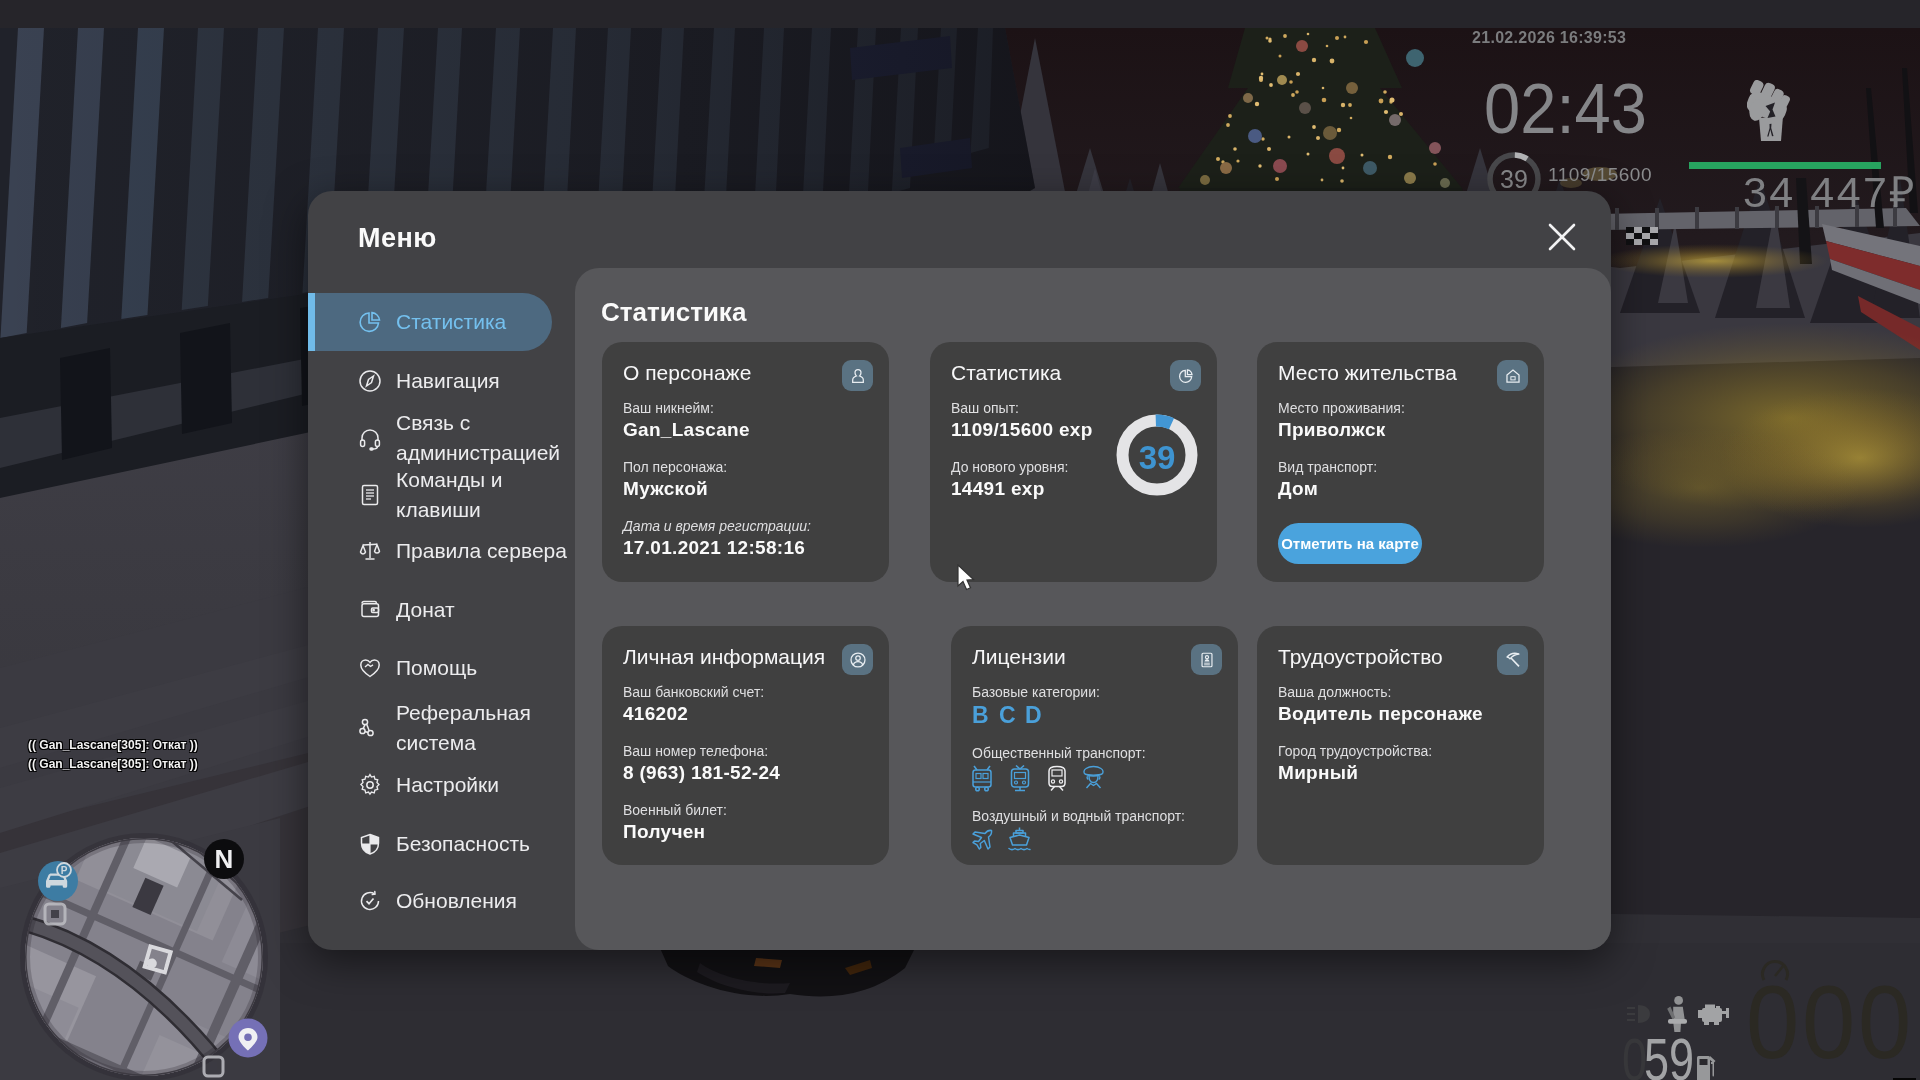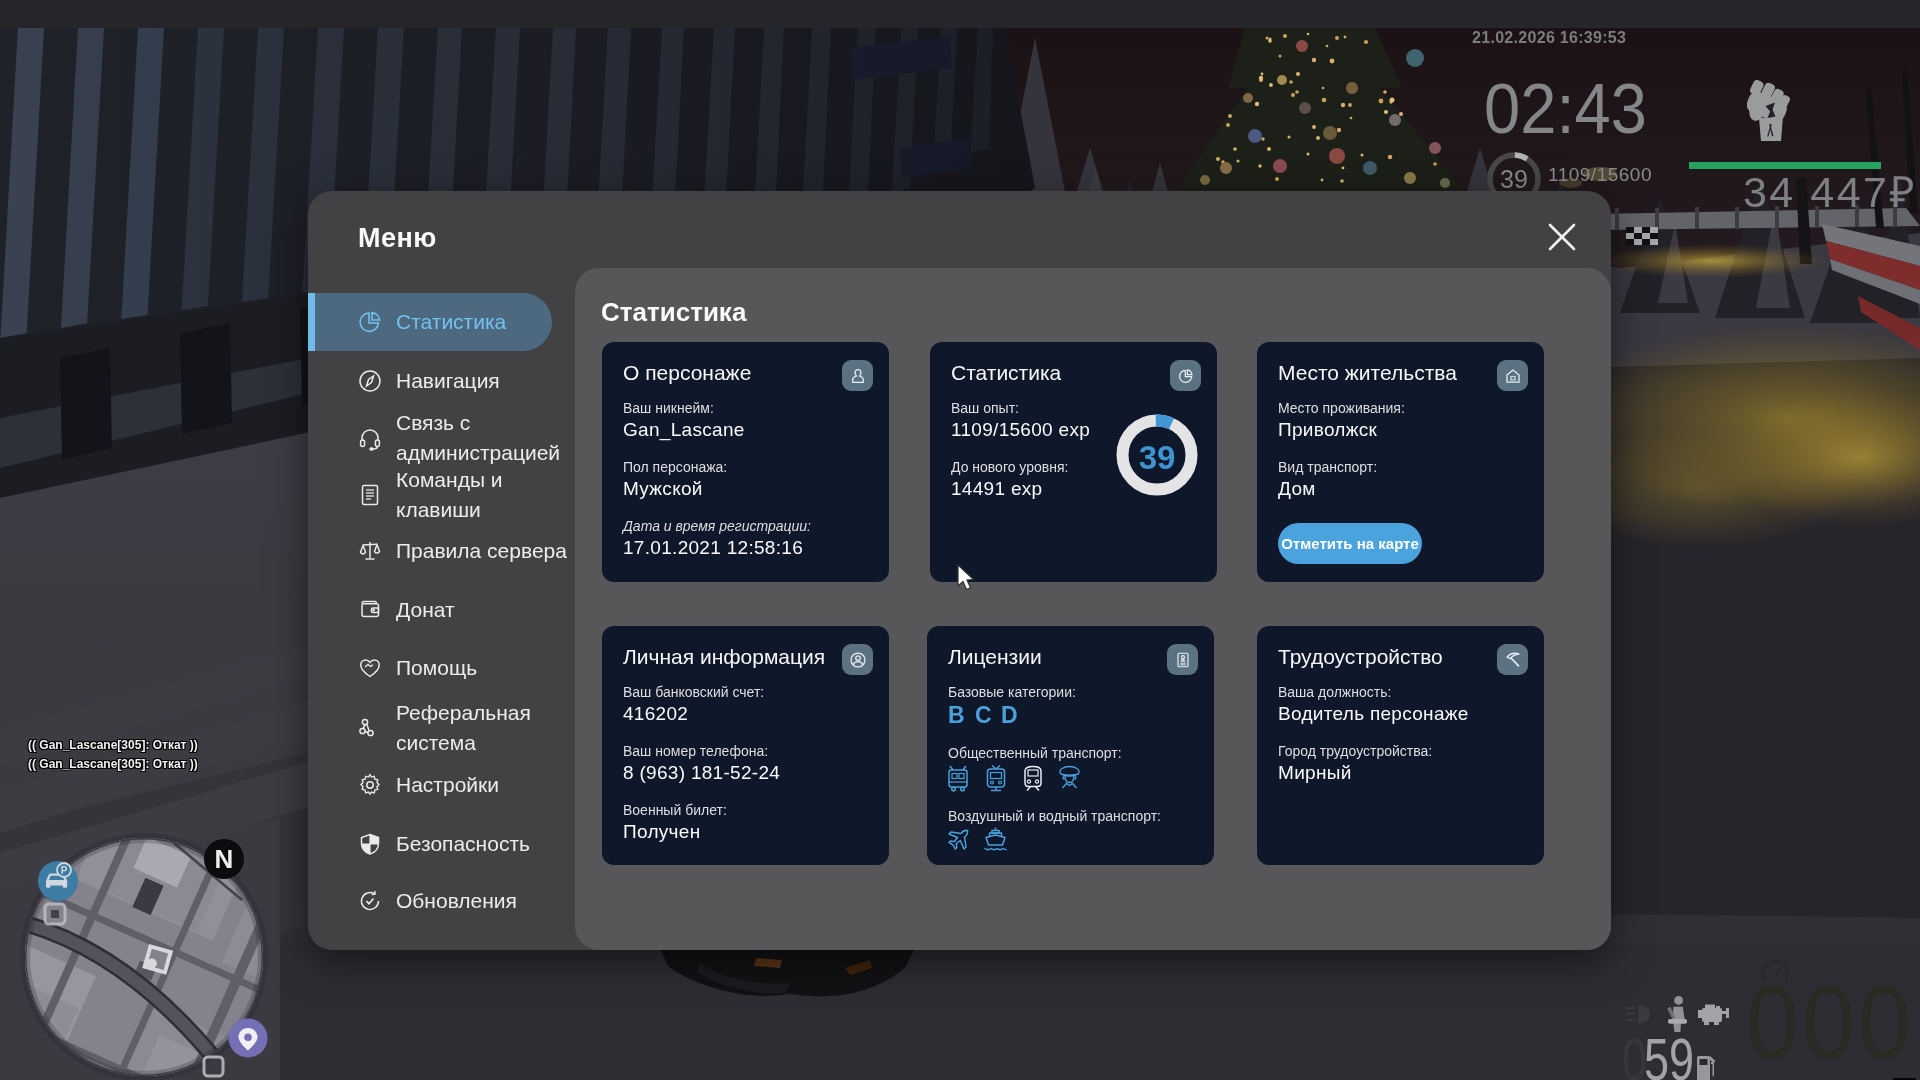--- a/index.html
+++ b/index.html
@@ -14,26 +14,26 @@
   #panel h1{position:absolute;left:50px;top:32px;margin:0;font-size:27px;font-weight:bold;color:#fafafa;letter-spacing:.5px;}
   #closeX{position:absolute;left:1240px;top:32px;width:28px;height:28px;}
   #inner{position:absolute;left:267px;top:77px;width:1036px;height:682px;border-radius:24px;background:#57575a;}
   #inner h2{position:absolute;left:26px;top:29px;margin:0;font-size:26px;font-weight:bold;color:#fafafa;}
   
   .sbitem{position:absolute;left:88px;color:#ececee;font-size:21px;line-height:30px;}
   .sbicon{position:absolute;left:50px;width:24px;height:24px;}
   #activebar{position:absolute;left:0;top:102px;width:7px;height:58px;background:#70bbe9;}
   #activepill{position:absolute;left:7px;top:102px;width:237px;height:58px;border-radius:0 29px 29px 0;background:#4d6980;}
   
-  .card{position:absolute;width:287px;height:240px;border-radius:12px;background:#0f172a;}
+  .card{position:absolute;width:287px;height:240px;border-radius:20px;background:#404040;}
   .ctitle{position:absolute;left:21px;top:19px;font-size:21px;color:#f7f7f8;}
   .badge{position:absolute;right:16px;top:18px;width:31px;height:31px;border-radius:9px;background:#5a7282;}
   .badge svg{position:absolute;left:50%;top:50%;transform:translate(-50%,-50%);}
   .lab{position:absolute;left:21px;font-size:14px;color:#dfdfe1;}
-  .val{position:absolute;left:21px;font-size:19px;font-weight:normal;color:#fafafa;letter-spacing:.3px;}
+  .val{position:absolute;left:21px;font-size:19px;font-weight:bold;color:#fafafa;letter-spacing:.3px;}
 </style>
 </head>
 <body>
 <div id="stage">
   <div id="scene">
   <svg width="1920" height="1080" viewBox="0 0 1920 1080" style="position:absolute;left:0;top:0">
     <defs>
       <linearGradient id="sky" x1="0" y1="0" x2="0" y2="1">
         <stop offset="0" stop-color="#1c1215"></stop>
             <stop offset="0.55" stop-color="#221a1e"></stop>
@@ -597,21 +597,21 @@
         </svg>
             </div>
         <div class="lab" style="top:58px;">Ваш банковский счет:</div>
         <div class="val" style="top:77px;">416202</div>
         <div class="lab" style="top:117px;">Ваш номер телефона:</div>
         <div class="val" style="top:136px;">8 (963) 181-52-24</div>
         <div class="lab" style="top:176px;">Военный билет:</div>
         <div class="val" style="top:195px;">Получен</div>
       </div>
 
-      <div class="card" style="left:352px;top:358px;height:239px;">
+      <div class="card" style="left:376px;top:358px;height:239px;">
         <div class="ctitle">Лицензии</div>
         <div class="badge">
               <svg width="17" height="17" viewBox="0 0 24 24" fill="none" stroke="#e8edf1" stroke-width="1.7">
           <rect x="5" y="2.5" width="14" height="19" rx="1.5"></rect>
                 <circle cx="12" cy="8" r="2.2"></circle>
                 <path d="M8.5 14 C9 11.8 10.3 11 12 11 C13.7 11 15 11.8 15.5 14 Z" fill="#e8edf1" stroke="none"></path>
                 <line x1="8" y1="16.5" x2="16" y2="16.5" stroke-width="1.3"></line>
                 <line x1="8" y1="18.8" x2="16" y2="18.8" stroke-width="1.3"></line>
         </svg>
             </div>

